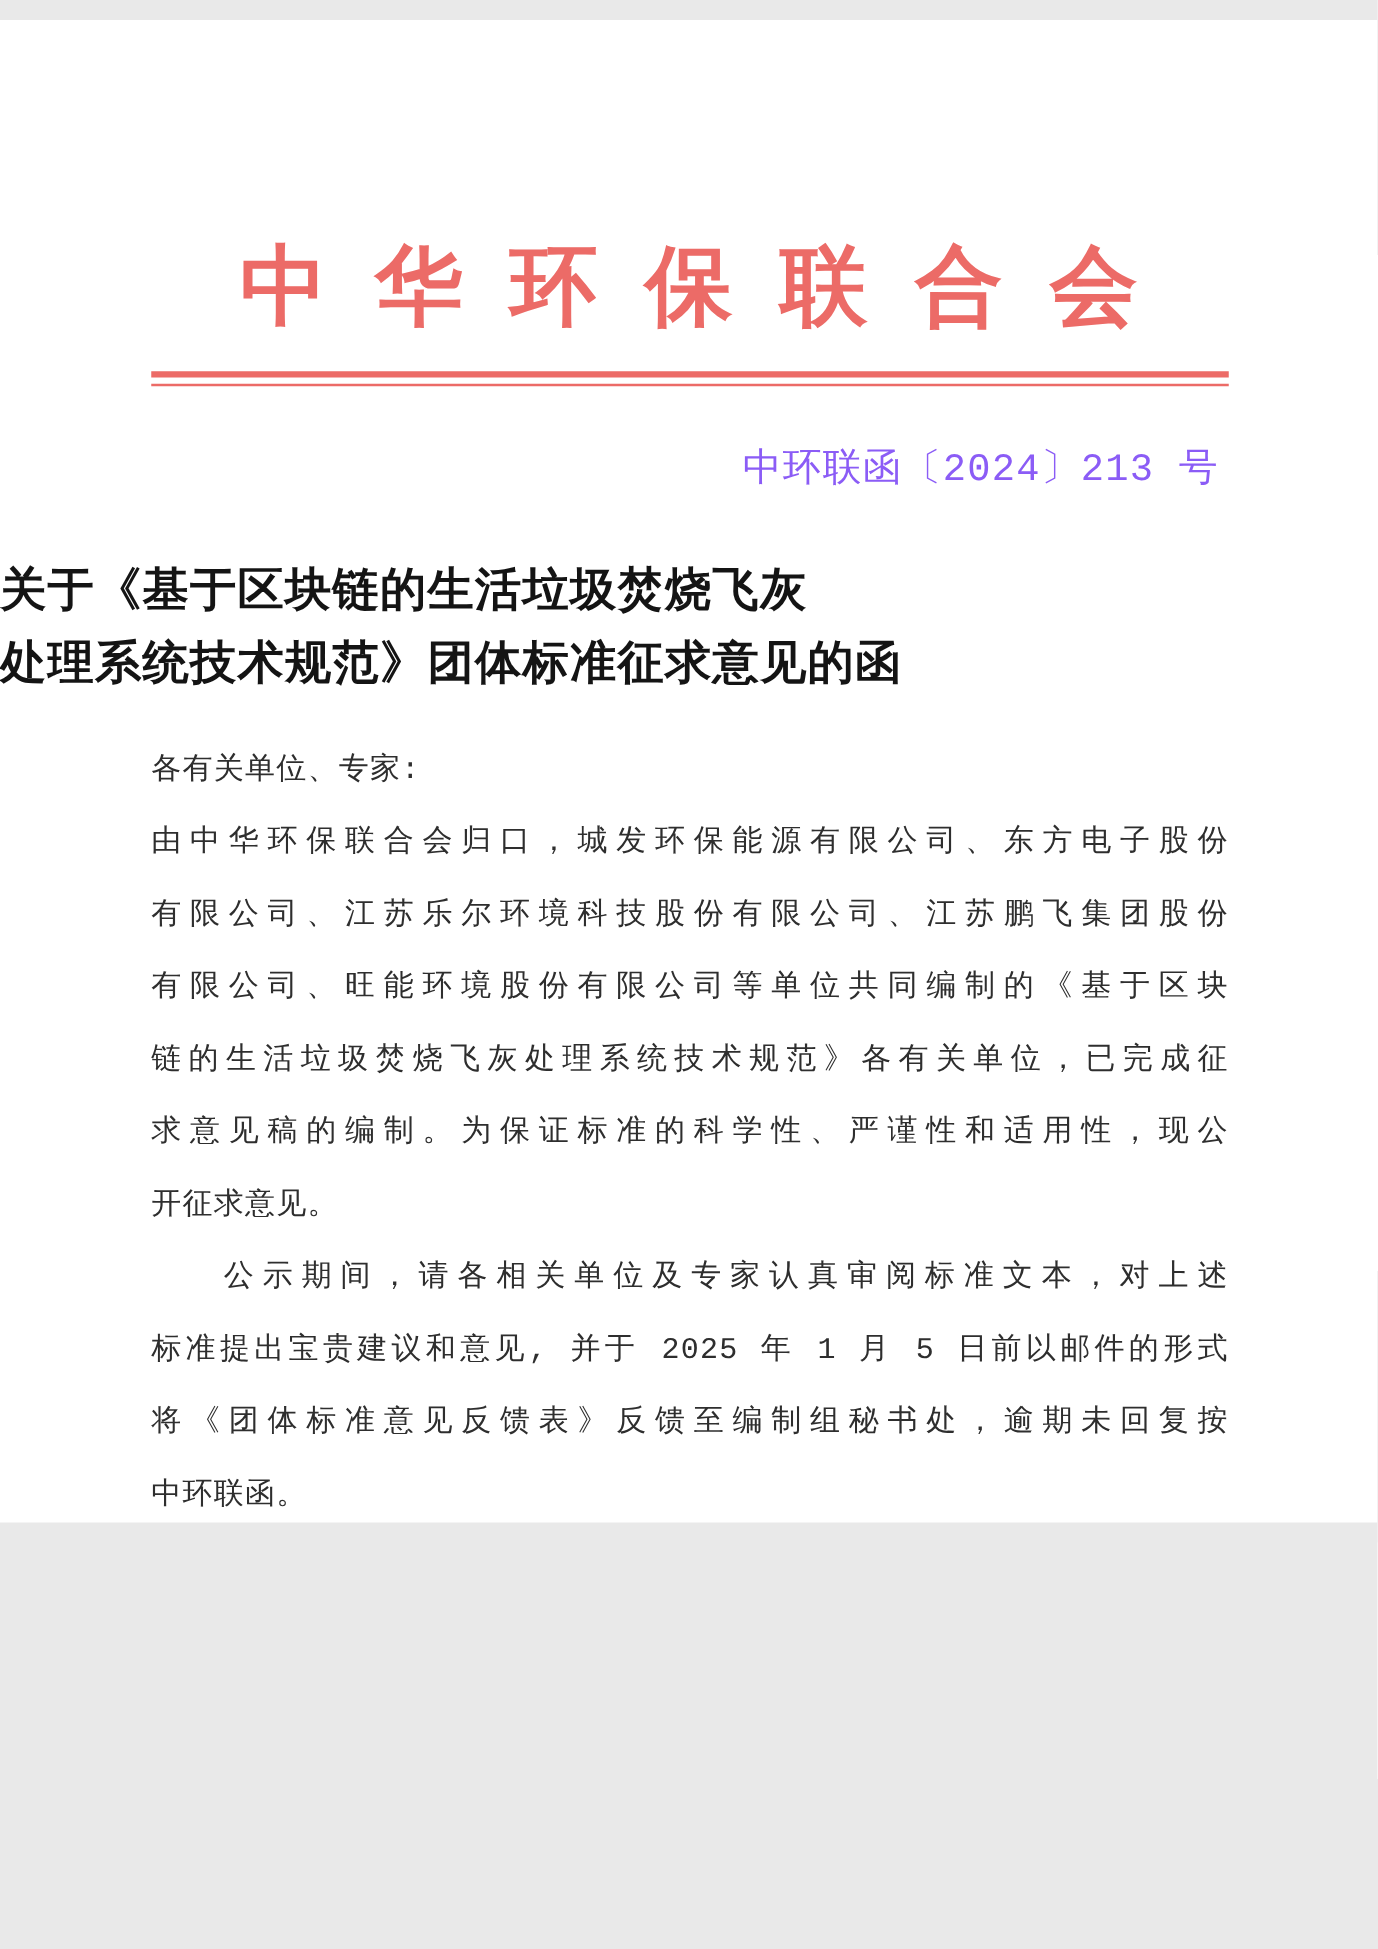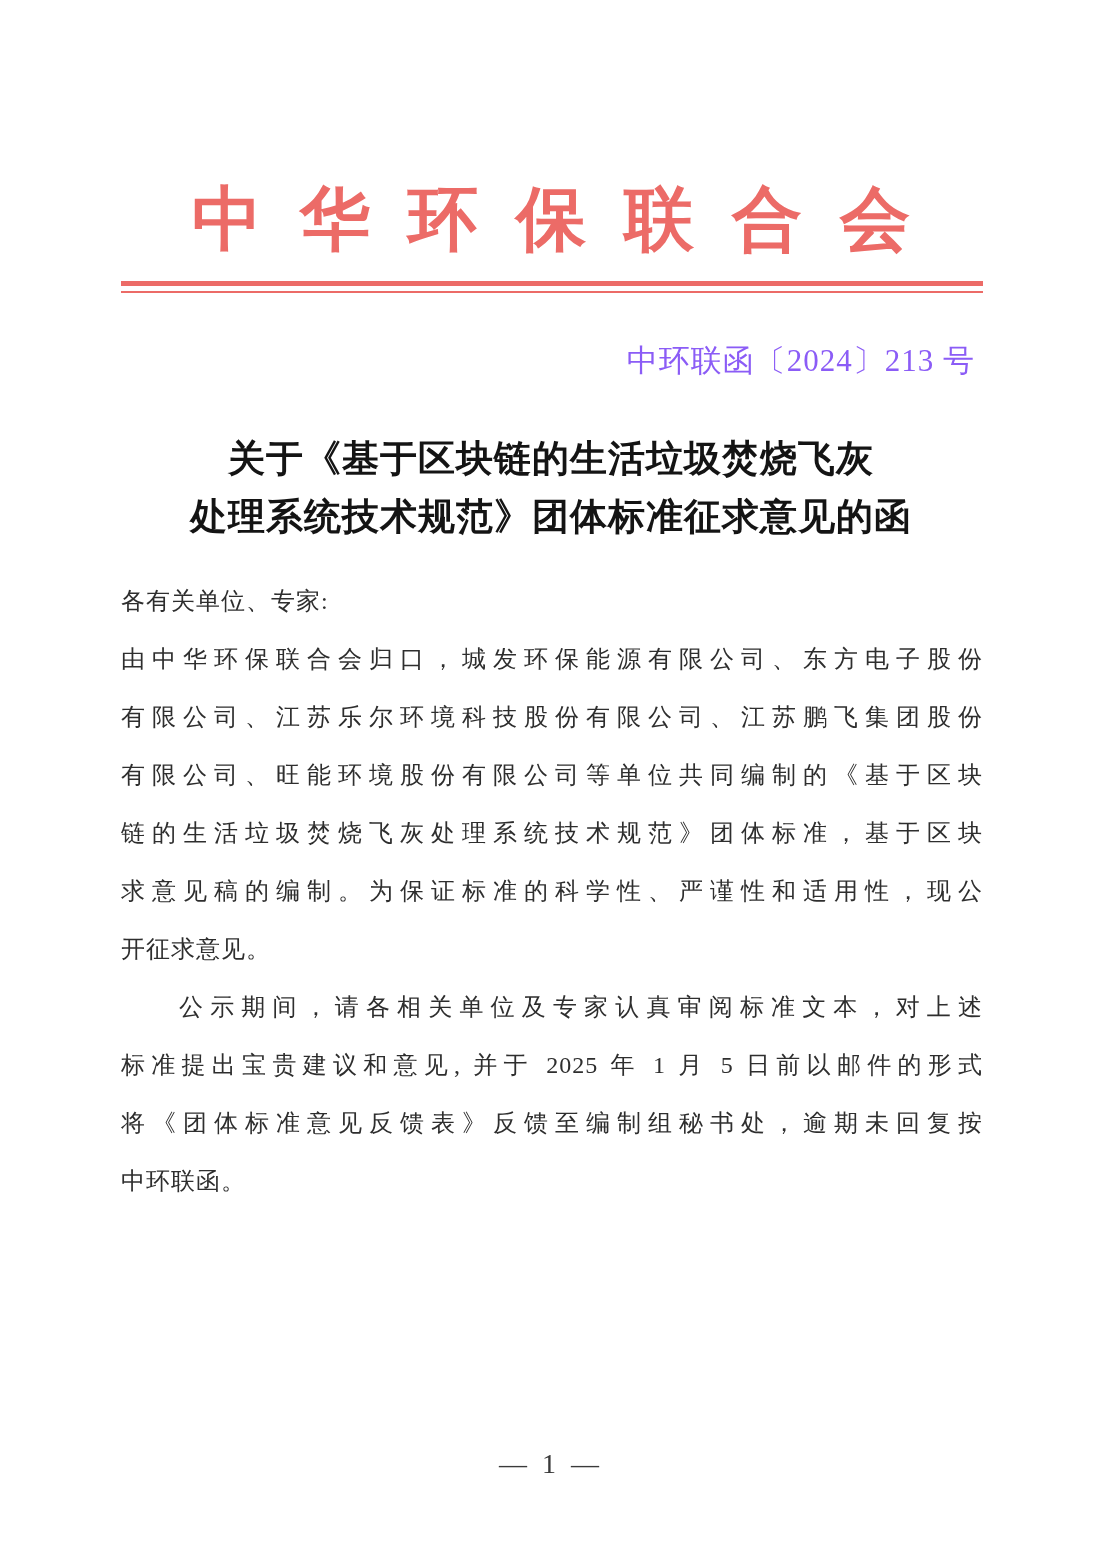--- a/index.html
+++ b/index.html
@@ -1,24 +1,24 @@
 <!DOCTYPE html>
 <html lang="zh" style="--accent: #ec6b67;"><head>
 <meta charset="utf-8">
 <style>
   :root { --accent: #ec6b67; --ink: #2e2e2e; --title-ink: #141414; }
   html, body { margin: 0; padding: 0; background: #e9e9e9; }
   .page {
     position: relative;
     width: 1102px;
-    height: 1559px;
-    margin: 0 auto;
+    height: 1202px;
+    margin: 16px auto;
     background: #ffffff;
     overflow: hidden;
-    font-family: Liberation Serif, serif;
+    font-family: Liberation Mono, monospace;
   }
 
   
   .org-title {
     position: absolute;
     top: 180px;
     left: 0;
     right: 0;
     text-align: center;
     line-height: 80px;
@@ -45,21 +45,20 @@
     letter-spacing: 1px;
     white-space: nowrap;
   }
 
   
   .letter-title {
     position: absolute;
     top: 430px;
     left: 0;
     right: 0;
-    text-align: center;
     font-size: 37px;
     font-weight: bold;
     color: var(--title-ink);
     line-height: 58px;
     letter-spacing: 1px;
   }
 
   
   .body-text {
     position: absolute;
@@ -106,21 +105,21 @@
     <div>关于《基于区块链的生活垃圾焚烧飞灰</div>
     <div>处理系统技术规范》团体标准征求意见的函</div>
   </div>
 
   <div class="body-text">
     <div class="line">各有关单位、专家:</div>
 
     <div class="line fill">由中华环保联合会归口，城发环保能源有限公司、东方电子股份</div>
     <div class="line fill">有限公司、江苏乐尔环境科技股份有限公司、江苏鹏飞集团股份</div>
     <div class="line fill">有限公司、旺能环境股份有限公司等单位共同编制的《基于区块</div>
-    <div class="line fill">链的生活垃圾焚烧飞灰处理系统技术规范》团体标准，基于区块</div>
+    <div class="line fill">链的生活垃圾焚烧飞灰处理系统技术规范》各有关单位，已完成征</div>
     <div class="line fill">求意见稿的编制。为保证标准的科学性、严谨性和适用性，现公</div>
     <div class="line">开征求意见。</div>
 
     <div class="line fill ind">公示期间，请各相关单位及专家认真审阅标准文本，对上述</div>
     <div class="line fill">标准提出宝贵建议和意见, 并于 2025 年 1 月 5 日前以邮件的形式</div>
     <div class="line fill">将《团体标准意见反馈表》反馈至编制组秘书处，逾期未回复按</div>
     <div class="line">中环联函。</div>
 
   </div>
 

